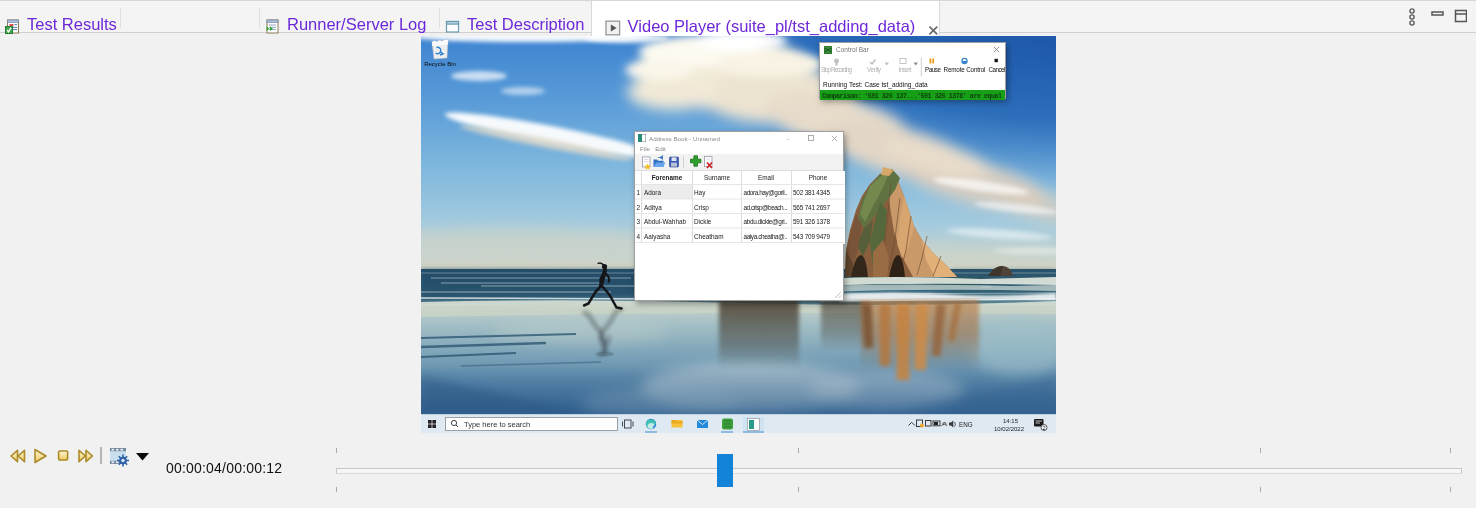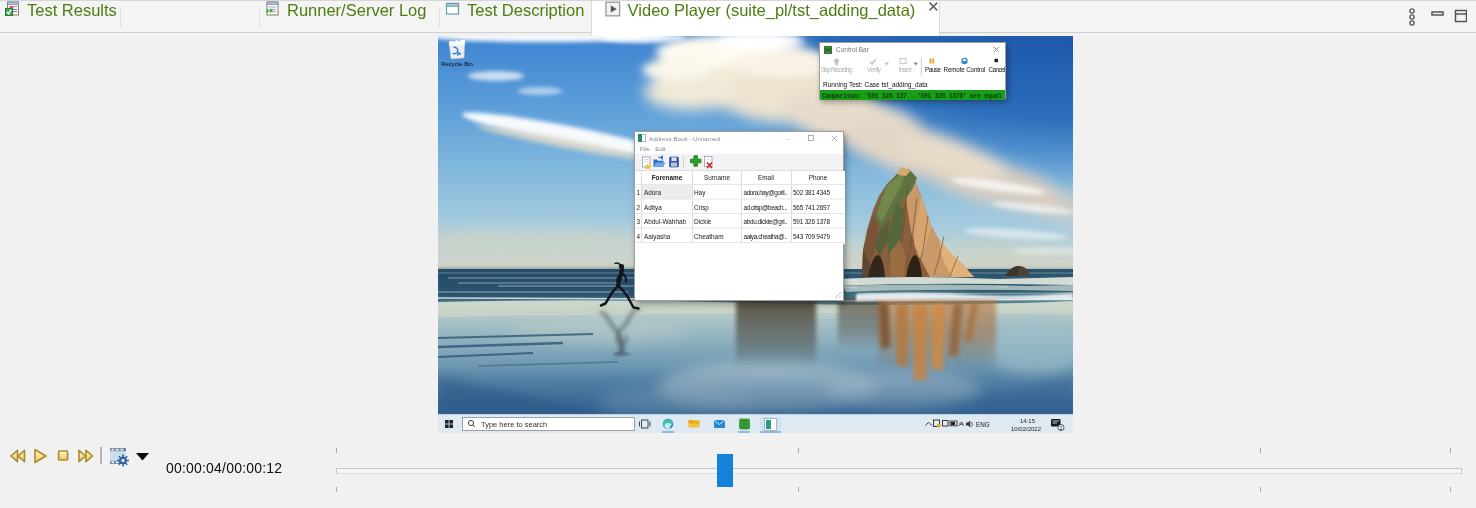--- a/index.html
+++ b/index.html
@@ -1,22 +1,22 @@
 <!DOCTYPE html>
 <html><head><meta charset="utf-8"><style>
 *{margin:0;padding:0;box-sizing:border-box}
 html,body{width:1476px;height:508px}
 body{background:#f1f1f1;font-family:"Liberation Sans",sans-serif;position:relative;overflow:hidden}
 .tabbar{position:absolute;top:0;left:0;width:1476px;height:33px;background:#f4f4f4;border-top:1px solid #d6d6d6;border-bottom:1px solid #cfcfcf}
-.tab{position:absolute;top:0;height:33px;display:flex;align-items:flex-start;font-size:16.5px;color:#4d7c0f;white-space:nowrap}
+.tab{position:absolute;top:0;height:33px;display:flex;align-items:flex-end;font-size:16.5px;color:#6d28d9;white-space:nowrap}
 .tab svg{margin-right:7px}
 .tab.active{background:#fff;border-left:1px solid #d9d9d9;border-right:1px solid #d9d9d9;height:35px;z-index:2}
 .tsep{position:absolute;top:7px;height:20px;width:1px;background:#e0e0e0}
 .winbtns{position:absolute;top:7px;left:1405px}
-.video{position:absolute;left:438px;top:36px;width:742px;height:397px}
+.video{position:absolute;left:421px;top:36px;width:742px;height:397px}
 .taskbar{position:absolute;left:0;top:378px;width:635px;height:19px;background:#dfe9f2;border-top:1px solid #c2d2e0}
 .win{position:absolute;background:#fff;border:1px solid #9f9f9f;box-shadow:2px 3px 6px rgba(0,0,0,.35)}
 .ctime{position:absolute;left:166px;top:460px;font-size:14px;color:#101010;letter-spacing:.2px}
 .sld-track{position:absolute;left:336px;top:468px;width:1126px;height:6px;background:#f6f6f6;border:1px solid #c3c7c9;border-bottom-color:#d8dbdc}
 .tick{position:absolute;width:1px;height:5px;background:#a9a9a9}
 .sld-handle{position:absolute;left:717px;top:454px;width:16px;height:33px;background:#1283d8}
 </style></head><body>
 <div class="tabbar">
   <div class="tsep" style="left:120px"></div>
   <div class="tsep" style="left:259px"></div>

